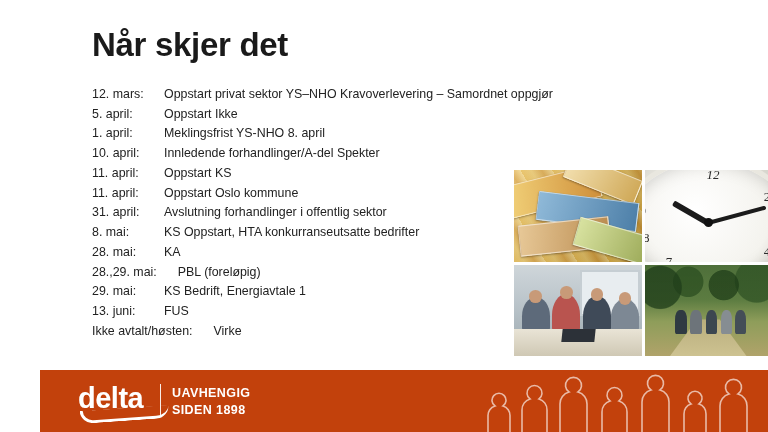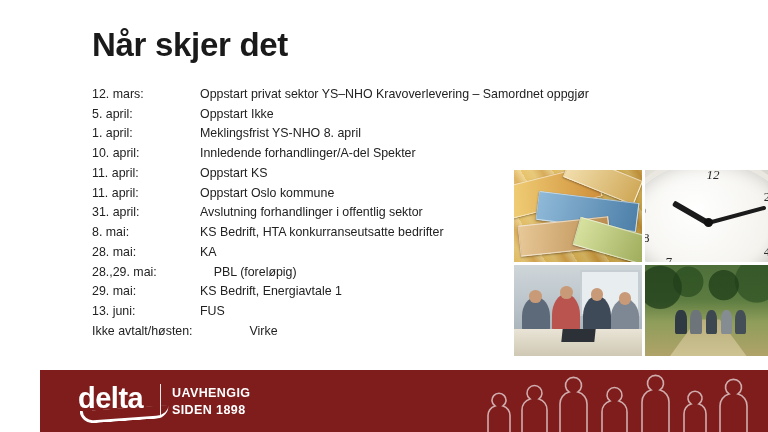--- a/index.html
+++ b/index.html
@@ -35,21 +35,20 @@
     top: 86px;
     width: 540px;
   }
   .row {
     display: flex;
     align-items: flex-start;
     margin-bottom: 3px;
     font-size: 12.4px;
     color: #222222;
     line-height: 1.35;
-    gap: 36px;
   }
   .row .when {
     width: 72px;
     flex: 0 0 72px;
     color: #222222;
   }
   .row .what {
     flex: 1 1 auto;
   }
   .row.wide .when {
@@ -215,21 +214,21 @@
   .w1 { left: 24%; background: #2f3a42; }
   .w2 { left: 36%; background: #6d747a; }
   .w3 { left: 48%; background: #3c4750; }
   .w4 { left: 60%; background: #868d92; }
   .w5 { left: 71%; background: #444e57; }
   
   .footer {
     position: absolute;
     left: 0; right: 0; bottom: 0;
     height: 62px;
-    background: #7f1d1d;
+    background: #c2410c;
     overflow: hidden;
   }
   .footer .logo {
     position: absolute;
     left: 38px;
     top: 12px;
     color: #ffffff;
     font-size: 29px;
     font-weight: bold;
     letter-spacing: -0.5px;
@@ -306,21 +305,21 @@
       <span class="what">Oppstart Oslo kommune</span>
     </div>
     <div class="row">
       <span class="when">31. april:</span>
       <span class="what">
         <span class="l2">Avslutning forhandlinger i offentlig sektor</span>
       </span>
     </div>
     <div class="row">
       <span class="when">8. mai:</span>
-      <span class="what">KS Bedrift, HTA konkurranseutsatte bedrifter</span>
+      <span class="what">KS Oppstart, HTA konkurranseutsatte bedrifter</span>
     </div>
     <div class="row">
       <span class="when">28. mai:</span>
       <span class="what">KA</span>
     </div>
     <div class="row wide">
       <span class="when">28.,29. mai:</span>
       <span class="what">PBL (foreløpig)</span>
     </div>
     <div class="row">

